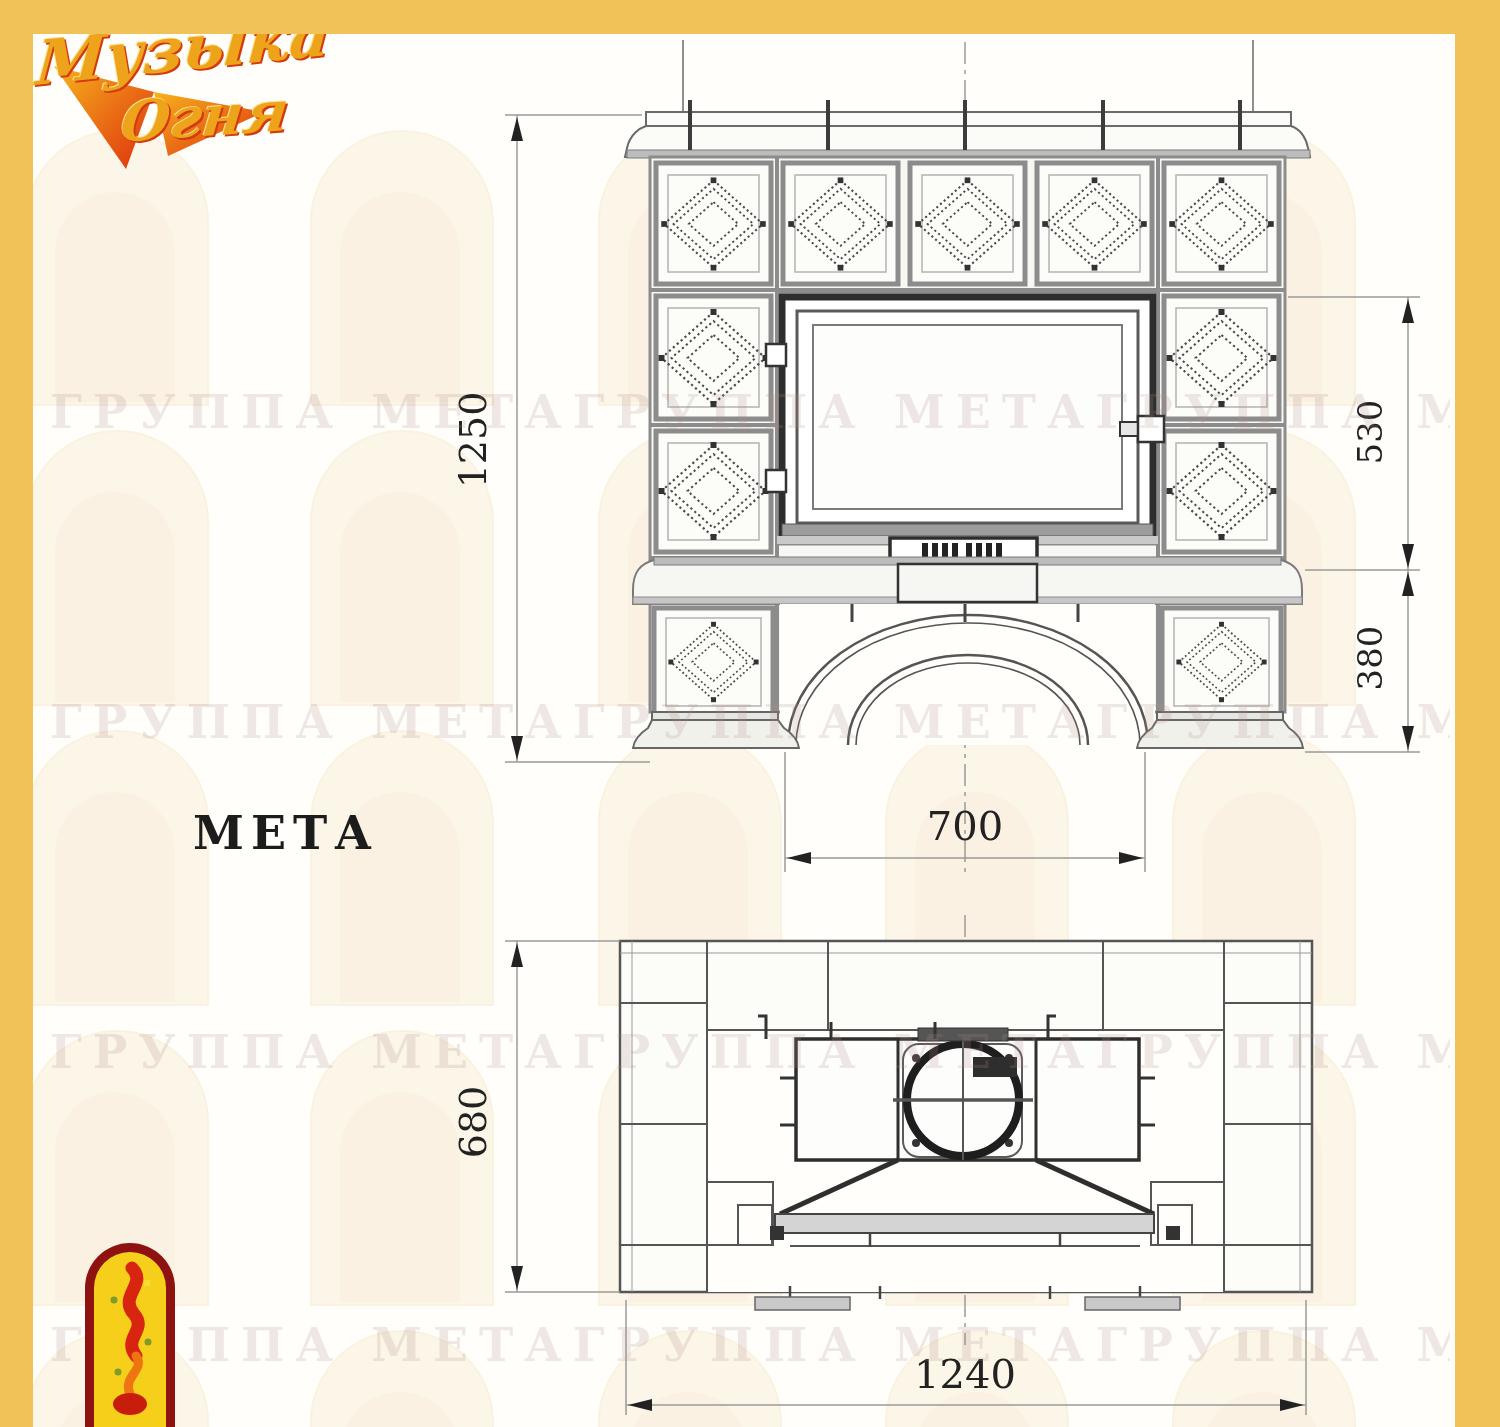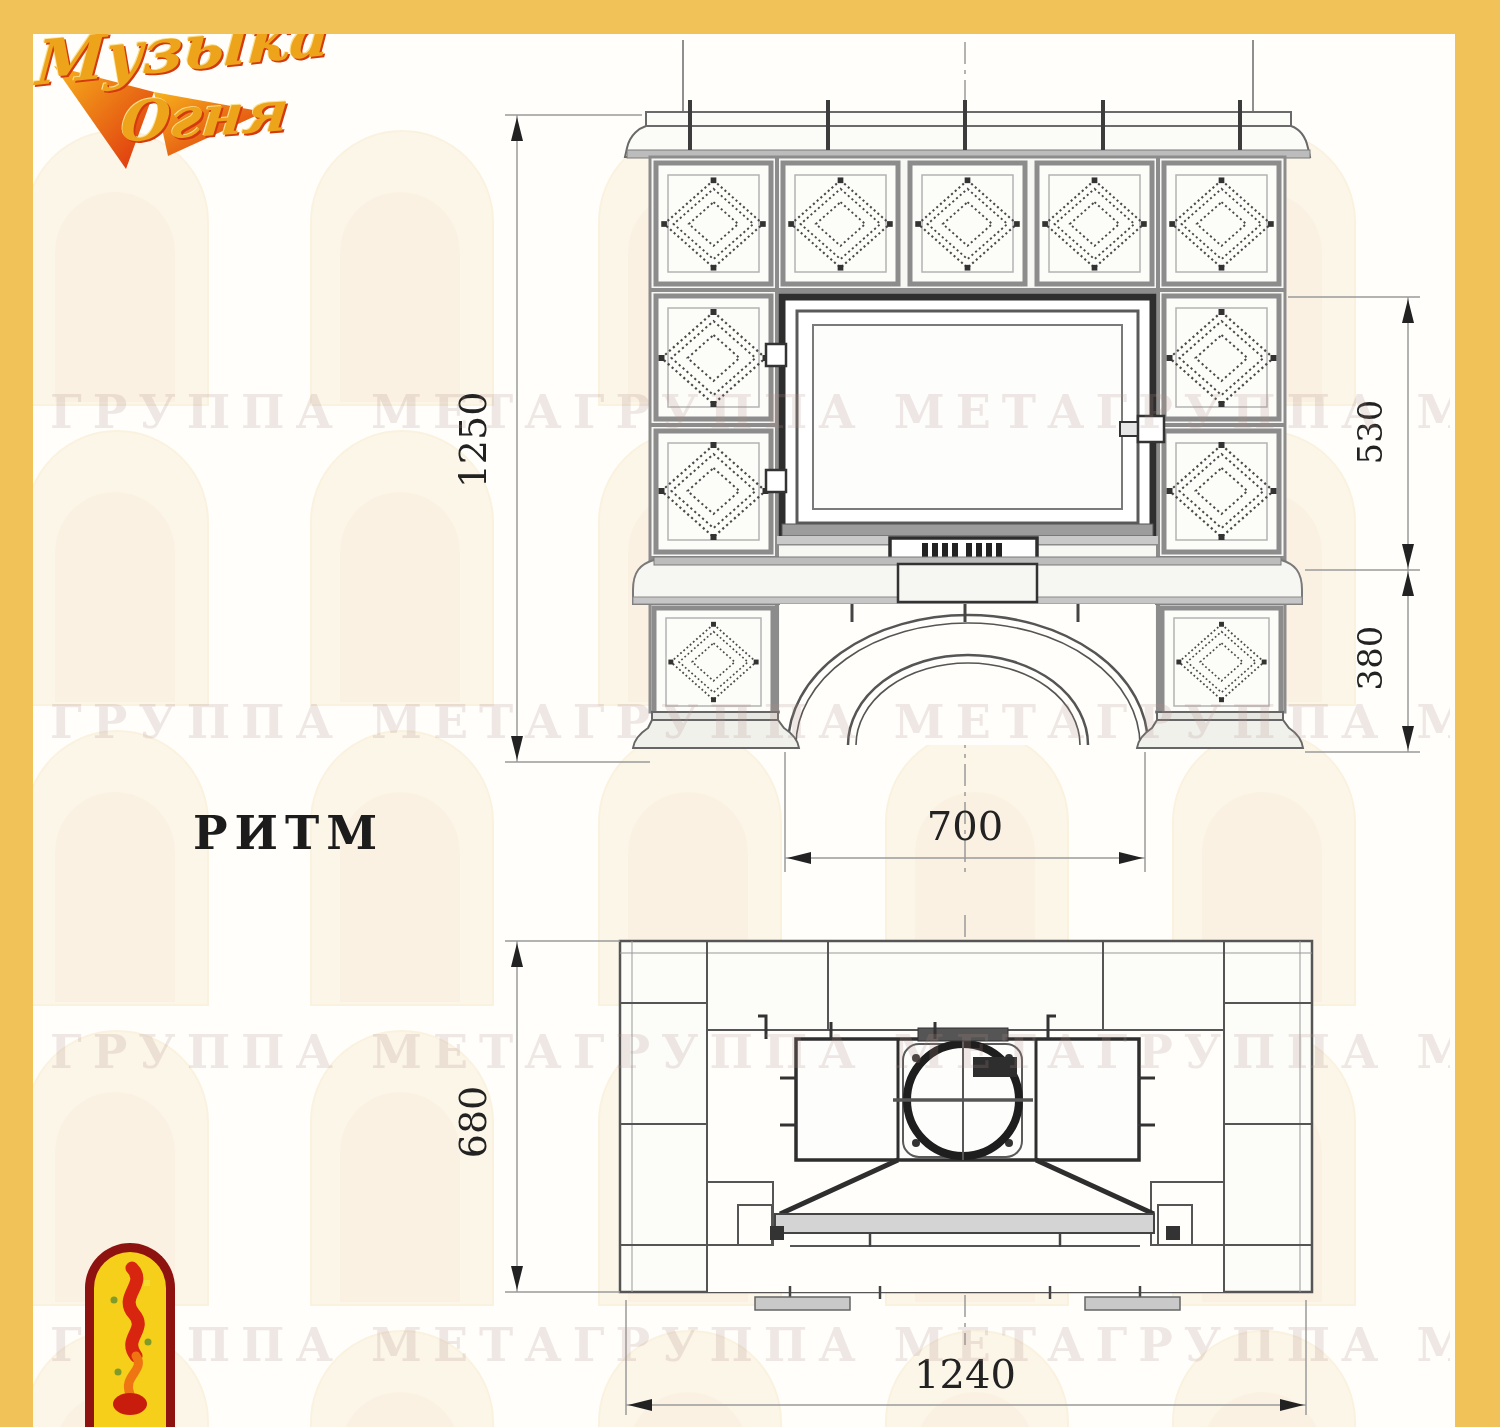--- a/index.html
+++ b/index.html
@@ -449,21 +449,21 @@
           <line x1="1306" y1="1300" x2="1306" y2="1415"></line>
           <line x1="626" y1="1405" x2="1306" y2="1405"></line>
         </g>
         <polygon points="628,1405 652,1399 652,1411" fill="#222"></polygon>
         <polygon points="1304,1405 1280,1399 1280,1411" fill="#222"></polygon>
         <text x="965" y="1388" text-anchor="middle" font-size="40" fill="#222">1240</text>
       </g>
     </g>
   </svg>
 
-  <div id="model-label">РИТМ</div>
+  <div id="model-label">МЕТА</div>
 
   <div id="brand-logo">
     <svg id="logo-triangles" width="300" height="180" viewBox="0 0 300 180">
       <defs>
         <linearGradient id="lg" x1="0" y1="0" x2="1" y2="1">
           <stop offset="0" stop-color="#f7b31c"></stop>
             <stop offset="1" stop-color="#dd2e0e"></stop>
         </linearGradient>
       </defs>
       <polygon points="28,62 128,88 100,165" fill="url(#lg)"></polygon>

